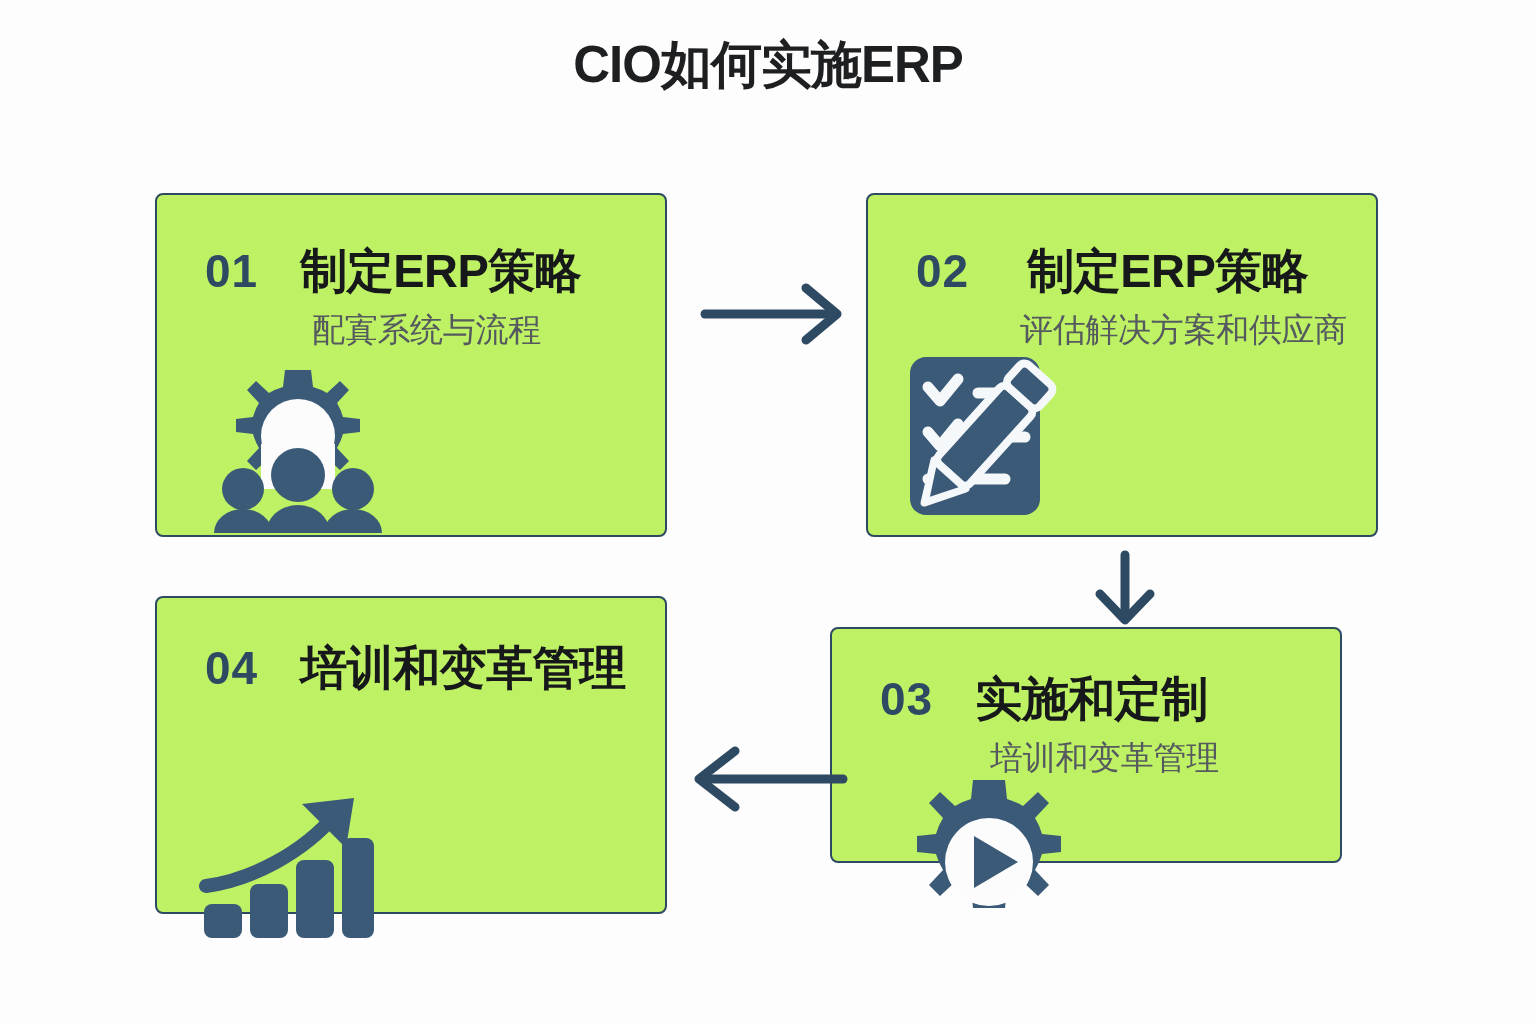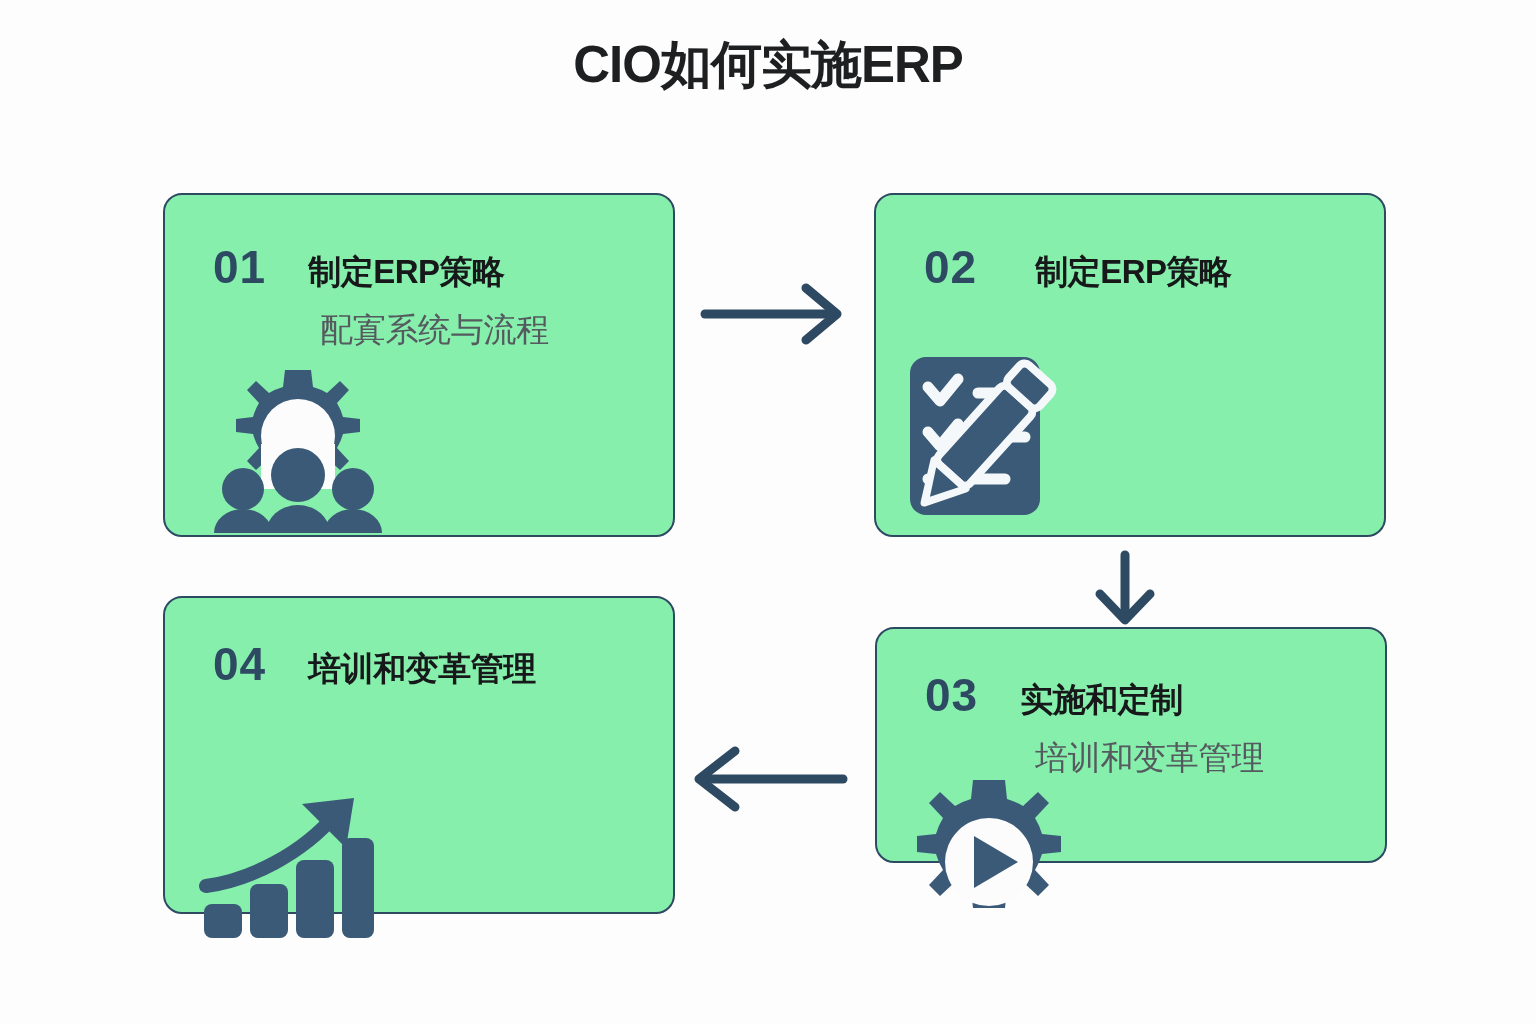--- a/index.html
+++ b/index.html
@@ -36,43 +36,42 @@
     color: #1d1f21;
     letter-spacing: -1px;
     white-space: nowrap;
   }
 
   
   .card {
     position: absolute;
     box-sizing: border-box;
     border: 2.5px solid #2e4a63;
-    border-radius: 19px;
-    background: #86efac;
-    margin-left: 8px;
+    border-radius: 8px;
+    background: #bef264;
   }
   #card-1 { left: 155px; top: 193px; width: 512px; height: 344px; }
   #card-2 { left: 866px; top: 193px; width: 512px; height: 344px; }
-  #card-3 { left: 867px; top: 627px; width: 512px; height: 236px; text-decoration: underline; }
+  #card-3 { left: 830px; top: 627px; width: 512px; height: 236px; text-decoration: underline; }
   #card-4 { left: 155px; top: 596px; width: 512px; height: 318px; }
 
   .card-head {
     position: absolute;
     display: flex;
     align-items: baseline;
     white-space: nowrap;
   }
   .card-num {
     font-size: 46px;
     font-weight: 700;
     color: #2e4a63;
     letter-spacing: 1px;
   }
   .card-title {
-    font-size: 33px;
+    font-size: 47px;
     font-weight: 700;
     color: #16181a;
     letter-spacing: -0.5px;
   }
   .card-sub {
     position: absolute;
     font-size: 33px;
     font-weight: 500;
     color: #555a5f;
     white-space: nowrap;
@@ -154,20 +153,21 @@
         <polyline points="106,5 137,31 106,57"></polyline>
       </g>
     </svg>
   </div>
 
   <div class="card" id="card-2">
     <div class="card-head">
       <span class="card-num">02</span>
       <span class="card-title">制定ERP策略</span>
     </div>
+    <div class="card-sub">评估觧决方案和供应商</div>
   </div>
 
   <div class="icon-wrap" id="icon-2">
     <svg viewBox="0 0 220 162" width="220" height="162" xmlns="http://www.w3.org/2000/svg">
 
       <rect x="2" y="2" width="130" height="158" rx="16" fill="#3a5a77"></rect>
 
       <g stroke="#f5f8fa" stroke-width="11" fill="none" stroke-linecap="round" stroke-linejoin="round">
         <polyline points="20,32 32,46 50,24"></polyline>
         <polyline points="20,77 32,91 50,69"></polyline>

